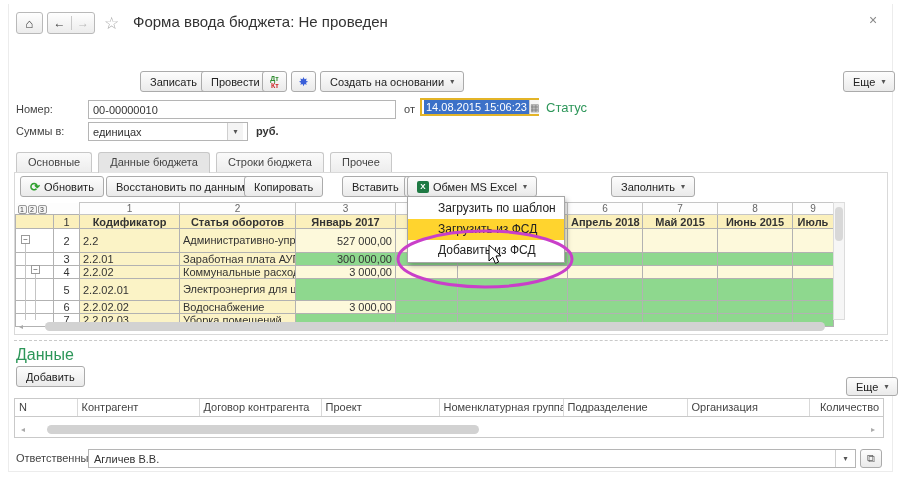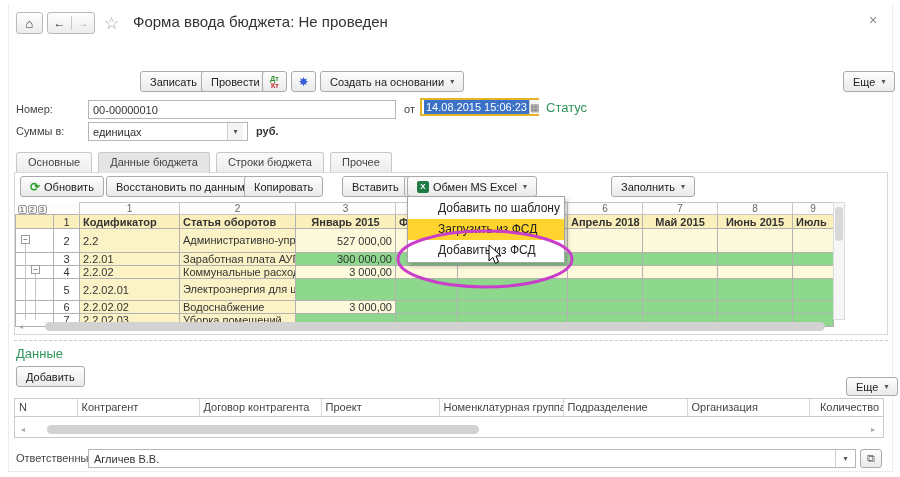--- a/index.html
+++ b/index.html
@@ -64,21 +64,21 @@
 
   
   .grid { left:15px; top:202px; width:818px; }
   table.g { border-collapse:collapse; table-layout:fixed; width:818px; }
   table.g td { border:1px solid #b2b2b2; overflow:hidden; white-space:nowrap; padding:0 3px; height:12px; }
   td.tree { border:none; border-right:1px solid #b2b2b2; background:#fff; }
   tr.numrow td { border:1px solid #c6c6c6; background:#fdfdfd; color:#666; text-align:center; font-size:10px; height:12px; padding:0; }
   tr.numrow td.tree { border:none; border-right:1px solid #c6c6c6; text-align:left; padding-left:2px; }
   .lvlbtn { display:inline-block; width:9px; height:9px; border:1px solid #9a9a9a; border-radius:2px; font-size:7px; line-height:7px; text-align:center; color:#444; background:#f4f4f4; margin-right:1px; vertical-align:middle; }
   tr.hdr td { background:#fbf0bc; font-weight:bold; text-align:center; height:14px; }
-  tr.hdr td.tl { text-align:left; }
+  tr.hdr td.tl { text-align:center; }
   td.rn { background:#fff; text-align:center; color:#333; }
   td.y { background:#fbf3c6; }
   td.v { background:#fdf9db; text-align:right; }
   td.gc { background:#8ed88e; text-align:right; }
   td.namew { white-space:normal; line-height:11px; word-break:break-all; padding-top:0; }
   tr.h24 td { height:24px; }
   tr.h22 td { height:22px; }
   tr.h12 td { height:12px; }
   tr.h10 td { height:10px; line-height:12px; vertical-align:top; }
   .exp { position:absolute; width:9px; height:9px; border:1px solid #9a9a9a; background:#fff; font-size:8px; line-height:7px; text-align:center; color:#444; z-index:2; }
@@ -89,21 +89,21 @@
   .hscroll { height:13px; display:flex; align-items:center; }
   .hscroll .arr { color:#aaa; font-size:8px; width:12px; text-align:center; }
   .hscroll .track { position:relative; flex:1; height:11px; }
   .hscroll .thumb { position:absolute; top:1px; height:9px; background:#d2d2d2; border-radius:5px; }
   .mainhs { left:15px; top:320px; width:818px; }
   .mainhs .thumb { left:18px; width:780px; }
 
   .dash { left:14px; top:340px; width:874px; border-top:1px dashed #c9c9c9; }
 
   
-  .dtitle { left:16px; top:346px; color:#2d9659; font-size:13px; }
+  .dtitle { left:16px; top:346px; color:#2d9659; font-size:16px; }
   .addbtn { left:16px; top:366px; }
   .morebtn2 { left:846px; top:377px; height:19px; }
   .dtable { left:14px; top:398px; width:870px; height:40px; border:1px solid #c9c9c9; background:#fff; }
   .dtable table { border-collapse:collapse; table-layout:fixed; width:868px; }
   .dtable th { border-right:1px solid #d9d9d9; border-bottom:1px solid #c9c9c9; font-weight:normal; text-align:left; color:#444; padding:2px 4px; height:17px; overflow:hidden; white-space:nowrap; }
   .dtable th.ra { text-align:right; border-right:none; }
   .dths { position:absolute; left:2px; bottom:1px; width:862px; }
   .dths .thumb { left:18px; width:432px; }
 
   
@@ -243,21 +243,21 @@
         <td>6</td>
         <td>7</td>
         <td>8</td>
         <td>9</td>
       </tr>
       <tr class="hdr">
         <td class="tree"></td>
         <td class="rn" style="font-weight:normal;">1</td>
         <td class="tl">Кодификатор</td>
         <td class="tl">Статья оборотов</td>
-        <td>Январь 2015</td>
+        <td>Январь 2017</td>
         <td class="tl">Фев</td>
         <td></td>
         <td>Апрель 2018</td>
         <td>Май 2015</td>
         <td>Июнь 2015</td>
         <td class="tl">Июль</td>
       </tr>
       <tr class="h24">
         <td class="tree"></td>
         <td class="rn">2</td>
@@ -402,21 +402,21 @@
   <div class="abs resp-lbl">Ответственный:</div>
   <div class="abs field respfield">
     <span class="val">Агличев В.В.</span>
     <span class="caret-box">▾</span>
   </div>
   <div class="abs btn choosebtn">
       <span>⧉</span>
     </div>
 
   <div class="abs ddmenu">
-    <div class="mi">Добавить по шаблону</div>
+    <div class="mi">Загрузить по шаблон</div>
     <div class="mi hl">Загрузить из ФСД</div>
     <div class="mi">Добавить из ФСД</div>
   </div>
 
   <svg class="abs overlay" viewBox="0 0 900 477" width="900" height="477">
     <ellipse cx="485" cy="259" rx="87" ry="28" fill="none" stroke="#c93fc9" stroke-width="3"></ellipse>
     <path d="M489 245 l0 16 l3.8 -3.6 l2.6 6 l3.2 -1.4 l-2.6 -6 l5 -0.2 Z" fill="#ffffff" stroke="#000000" stroke-width="1"></path>
   </svg>
 </div>
 

